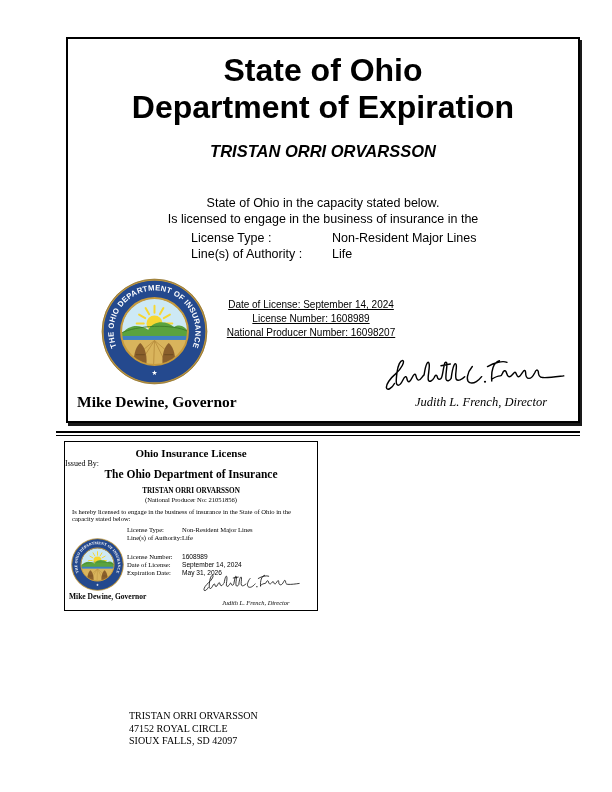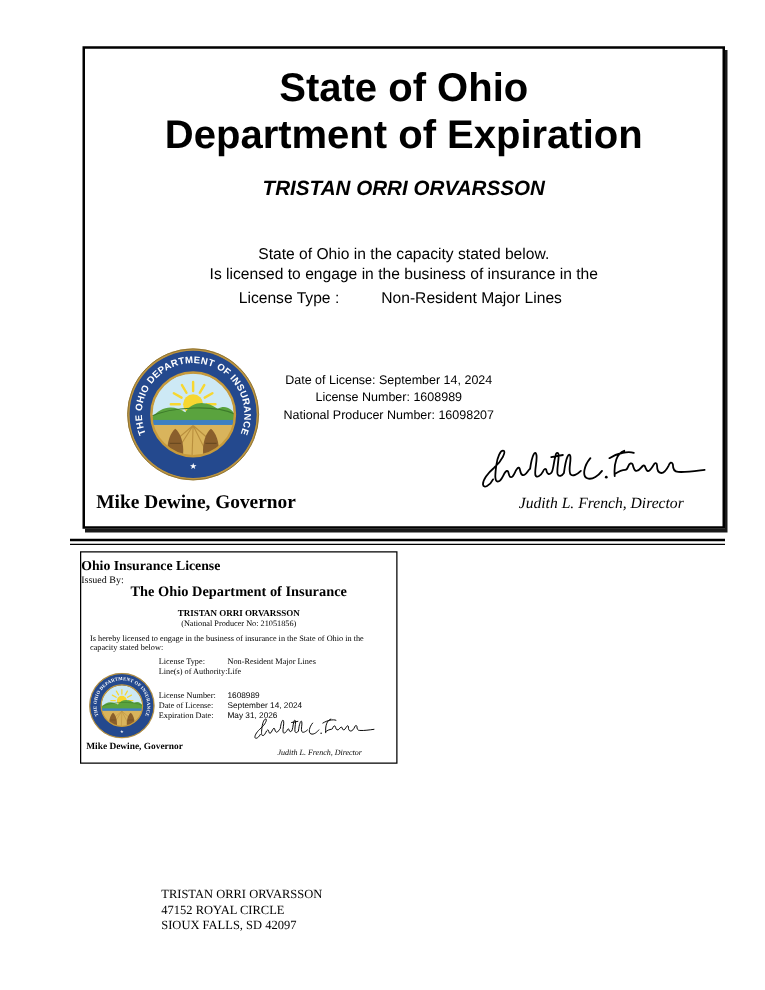--- a/index.html
+++ b/index.html
@@ -12,37 +12,37 @@
     position:absolute; left:50px; top:37px; width:510px; height:382px;
     border:2px solid #000; box-shadow:2px 3px 0 #1a1a1a; background:#fff;
   }
   .cert-title { position:absolute; top:13px; left:0; right:0; text-align:center;
     font-size:32px; font-weight:bold; line-height:37px; }
   .cert-name { position:absolute; top:103px; left:0; right:0; text-align:center;
     font-size:16.5px; font-weight:bold; font-style:italic; }
   .cert-statement { position:absolute; top:156px; left:0; right:0; text-align:center;
     font-size:12.5px; line-height:16px; }
   .cert-fields { position:absolute; top:191px; left:123px; font-size:12.5px; line-height:16px; }
-  .frow { display:flex; }
+  .frow { display:flex;gap:27px; }
   .flabel { width:114px; }
   .cert-seal { position:absolute; left:33px; top:239px; width:107px; height:107px; }
   .cert-details { position:absolute; top:259px; left:133px; width:220px; text-align:center;
-    font-size:10px; line-height:14px; }
+    font-size:10px; line-height:14px;text-decoration:underline; }
   .cert-sig { position:absolute; left:300px; top:314px; width:212px; height:44px; }
   .cert-director { position:absolute; top:356px; left:303px; width:220px; text-align:center;
     font-family:"Liberation Serif", serif; font-style:italic; font-size:12.5px; }
   .cert-governor { position:absolute; top:354px; left:9px;
     font-family:"Liberation Serif", serif; font-weight:bold; font-size:15.5px; }
   
   .separator { position:absolute; left:40px; top:431px; width:524px; height:2px;
     border-top:2px solid #000; border-bottom:1px solid #000; }
   
   .card { position:absolute; left:48px; top:441px; width:252px; height:168px;
     border:1.2px solid #000; font-family:"Liberation Serif", serif; background:#fff; }
-  .card-title { position:absolute; top:5px; left:0; right:0; text-align:left;
+  .card-title { position:absolute; top:5px; left:0; right:0; text-align:center;
     font-weight:bold; font-size:11px; }
   .card-issued { position:absolute; top:17px; left:0; right:0; font-size:8px; }
   .card-dept { position:absolute; top:26px; left:0; right:0; text-align:center;
     font-weight:bold; font-size:11.5px; }
   .card-name { position:absolute; top:45px; left:0; right:0; text-align:center;
     font-weight:bold; font-size:7.2px; }
   .card-producer { position:absolute; top:54px; left:0; right:0; text-align:center; font-size:6.6px; }
   .card-statement { position:absolute; top:66px; left:7px; width:238px;
     font-size:6.6px; line-height:7.2px; }
   .card-rows1 { position:absolute; top:84px; left:62px; font-size:6.6px; line-height:8px; }
@@ -112,20 +112,24 @@
     <div class="cert-name">TRISTAN ORRI ORVARSSON</div>
     <div class="cert-statement">
       <div>State of Ohio in the capacity stated below.</div>
       <div>Is licensed to engage in the business of insurance in the</div>
     </div>
     <div class="cert-fields">
       <div class="frow">
         <span class="flabel">License Type :</span>
         <span class="fvalue">Non-Resident Major Lines</span>
       </div>
+      <div class="frow">
+        <span class="flabel">Line(s) of Authority :</span>
+        <span class="fvalue">Life</span>
+      </div>
     </div>
     <svg class="cert-seal" viewBox="0 0 120 120">
       <use href="#ohioSeal" width="120" height="120"></use>
     </svg>
     <div class="cert-details">
       <div>Date of License: September 14, 2024</div>
       <div>License Number: 1608989</div>
       <div>National Producer Number: 16098207</div>
     </div>
     <svg class="cert-sig" viewBox="0 0 220 52">

